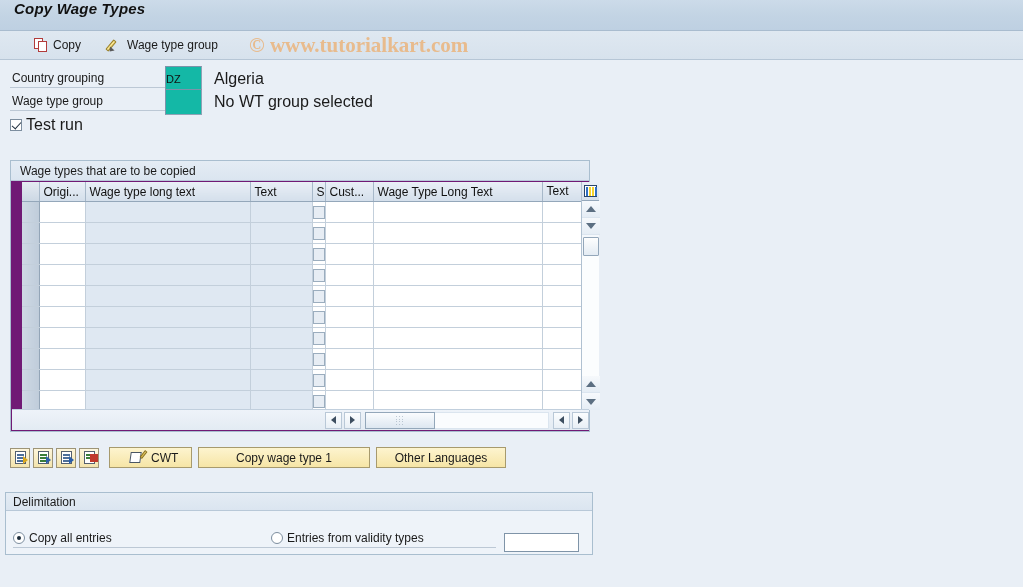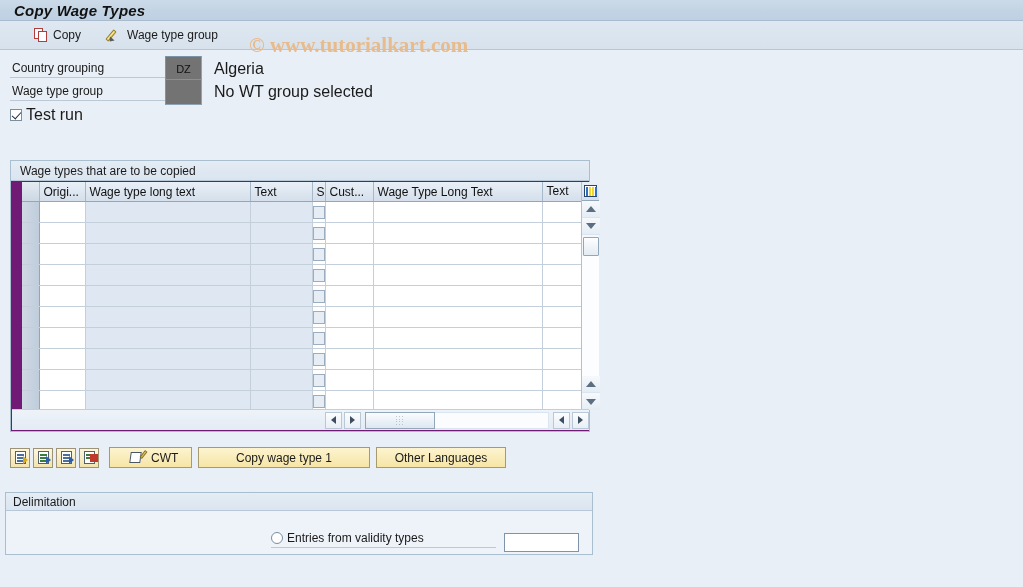--- a/index.html
+++ b/index.html
@@ -10,25 +10,24 @@
     background: #e9eff6;
     font-family: "Liberation Sans", sans-serif;
     font-size: 12px;
     color: #1a1a1a;
     overflow: hidden;
     position: relative;
   }
 
   
   #titlebar {
-    height: 21px;
+    height: 31px;
     background: linear-gradient(to bottom, #ccdbe9 0%, #c3d4e4 50%, #bed0e2 100%);
     border-bottom: 1px solid #a9bccf;
     display: flex;
-    align-items: center;
     padding-left: 14px;
   }
   #titlebar .title {
     font-size: 15px;
     font-weight: bold;
     font-style: italic;
     color: #111;
     letter-spacing: .2px;
   }
 
@@ -101,28 +100,28 @@
     width: 155px;
     font-size: 12px;
     color: #1a1a1a;
     border-bottom: 1px solid #bcc8d5;
     height: 19px;
     line-height: 19px;
     padding-left: 2px;
   }
   .finput {
     width: 37px; height: 26px;
-    background: #737373;
+    background: #14b8a6;
     border: 1px solid #8fa2b5;
     border-top-color: #7d93a9;
     border-left-color: #7d93a9;
     font-family: "Liberation Sans", sans-serif;
     font-size: 11px;
     color: #111;
-    text-align: center;
+    text-align: left;
     line-height: 16px;
     padding: 0;
     outline: none;
   }
   .fdesc { margin-left: 12px; font-size: 16px; color: #1a1a1a; }
 
   .chkrow { display: flex; align-items: center; height: 20px; margin-top: 3px; }
   .chkbox {
     width: 12px; height: 12px;
     background: #fff;
@@ -644,20 +643,24 @@
     <span>CWT</span>
   </div>
   <div class="txtbtn btn-copywt">Copy wage type 1</div>
   <div class="txtbtn btn-otherlang">Other Languages</div>
 </div>
 
 <div id="delim">
   <div class="gb-title">Delimitation</div>
   <div class="radio-area">
 
+    <div class="radio-opt radio-underline" style="left:7px; top:20px; width:258px;">
+      <span class="radio on"></span>
+      <span>Copy all entries</span>
+    </div>
 
     <div class="radio-opt radio-underline" style="left:265px; top:20px; width:225px;">
       <span class="radio"></span>
       <span>Entries from validity types</span>
     </div>
 
     <input class="dateinput" type="text" value="" style="">
   </div>
 </div>
 

